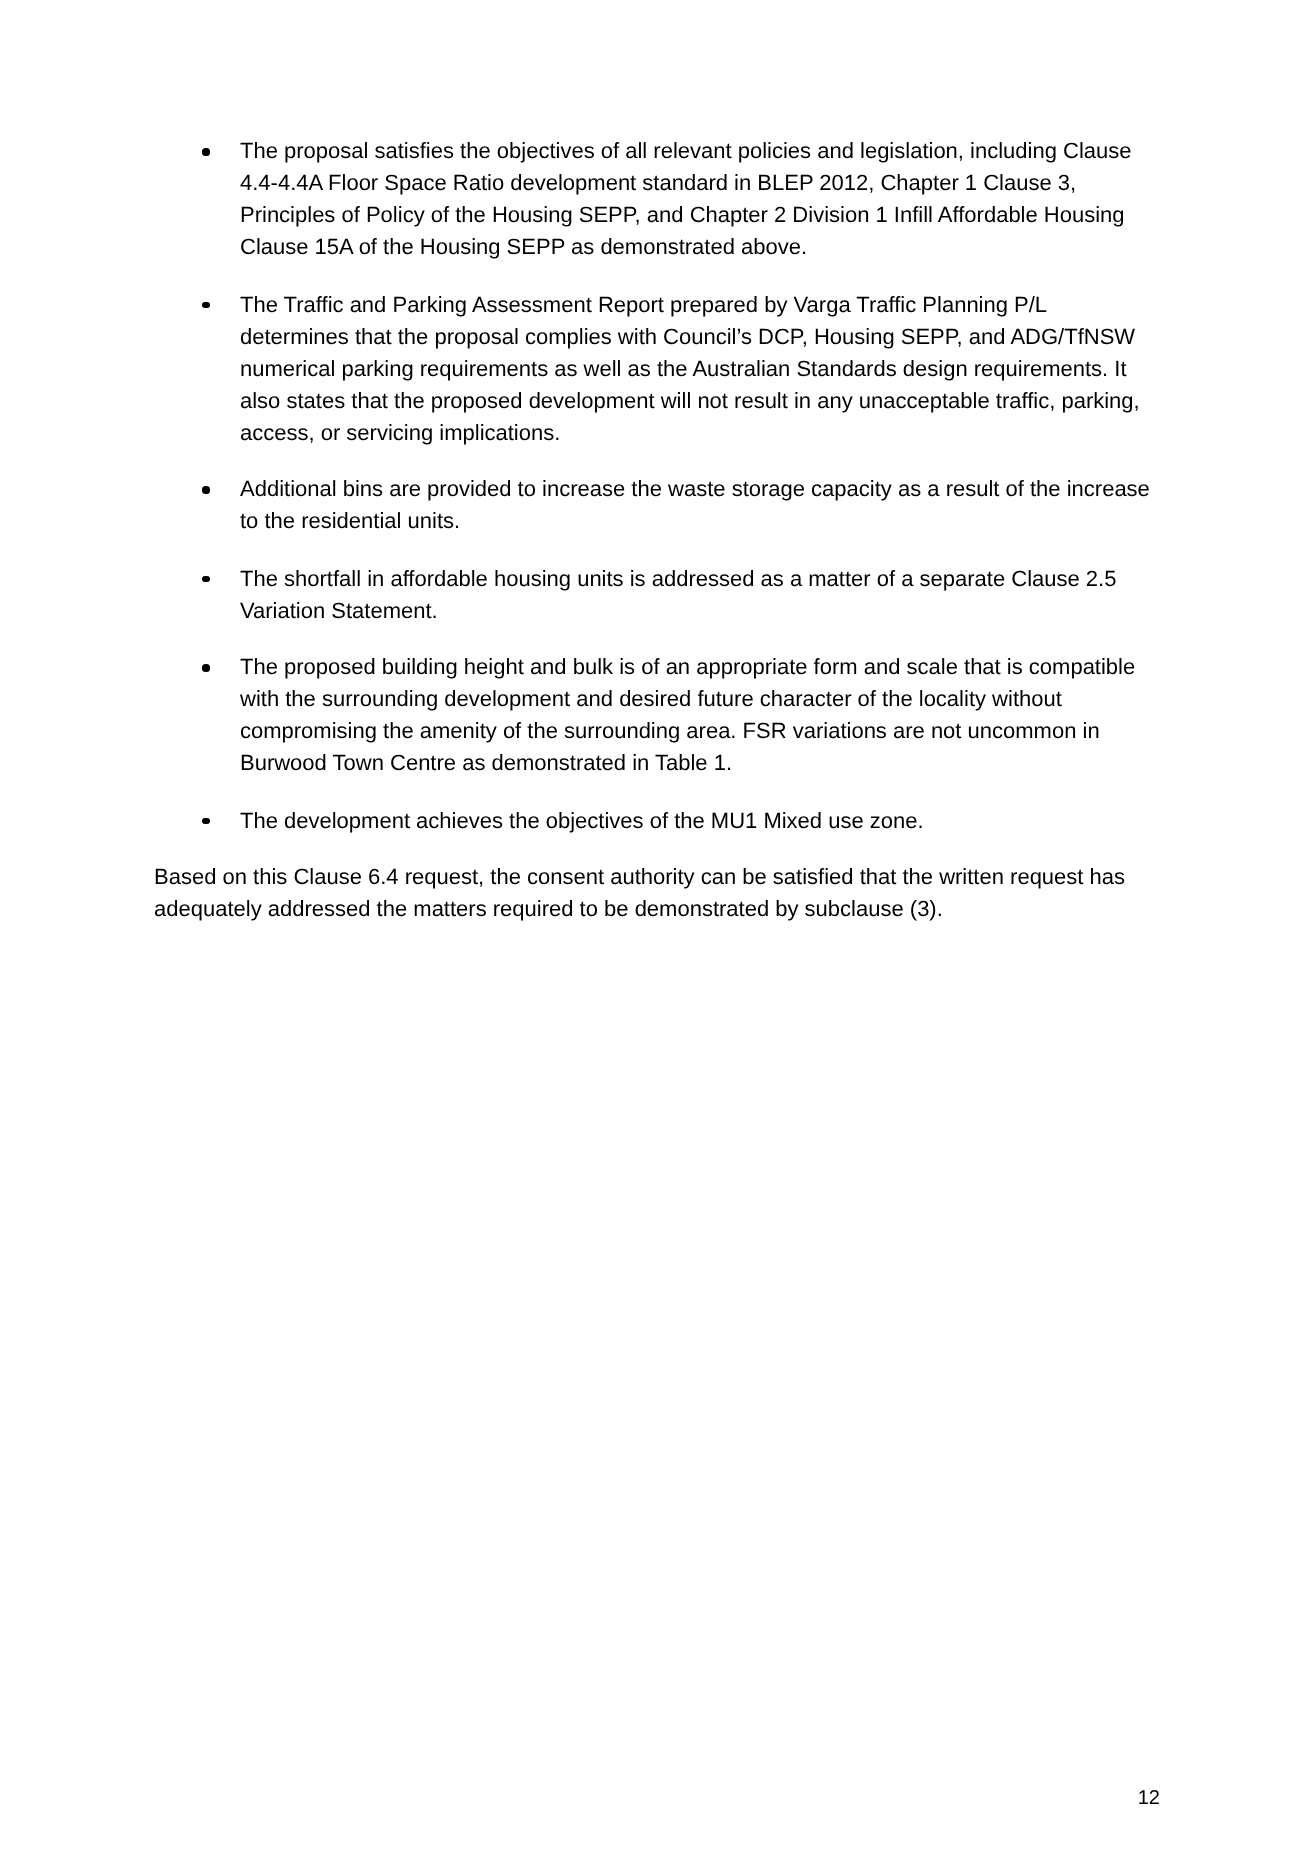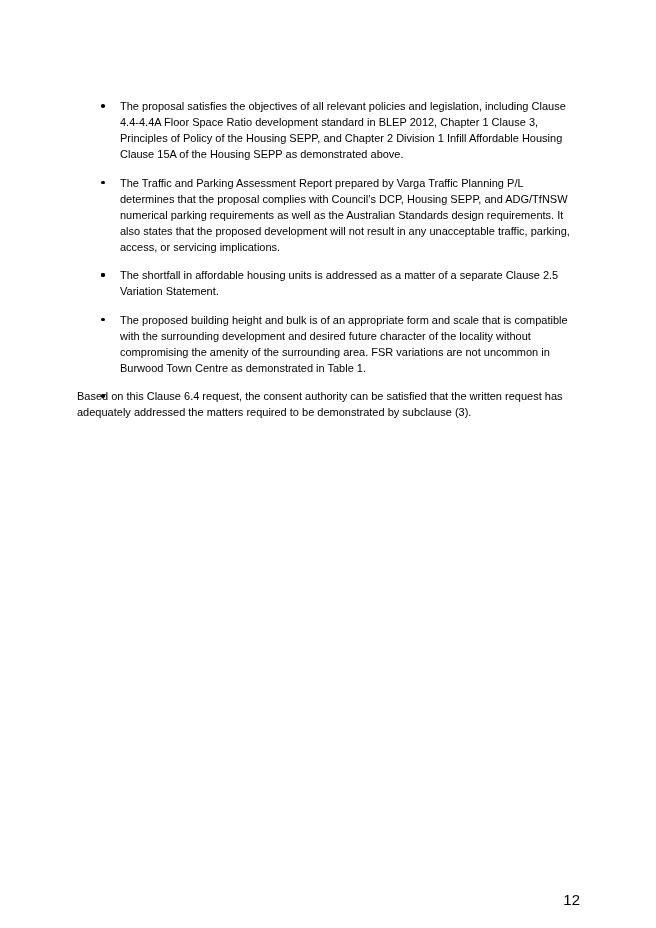--- a/index.html
+++ b/index.html
@@ -10,21 +10,21 @@
     width: 656px;
     height: 928px;
     background: #ffffff;
     color: #000000;
     font-family: "Liberation Sans", "DejaVu Sans", sans-serif;
     overflow: hidden;
   }
   .content {
     position: absolute;
     left: 77px;
-    top: 98px;
+    top: 68px;
     width: 503px;
     font-size: 11px;
     line-height: 16px;
   }
   .bullet-list {
     list-style: none;
   }
   .bullet-item {
     position: relative;
     padding-left: 43px;
@@ -41,51 +41,53 @@
   }
   .closing-paragraph {
     margin-top: 0;
   }
   .footer {
     position: absolute;
     left: 77px;
     top: 892px;
     width: 503px;
     text-align: right;
-    font-size: 15px;
+    font-size: 10px;
     line-height: 16px;
   }
 </style>
 </head>
 <body>
 
 <div class="page">
   <div class="content">
     <ul class="bullet-list">
       <li class="bullet-item">
         <span class="bullet-marker"></span>
         <span class="bullet-text">The proposal satisfies the objectives of all relevant policies and legislation, including Clause 4.4-4.4A Floor Space Ratio development standard in BLEP 2012, Chapter 1 Clause 3, Principles of Policy of the Housing SEPP, and Chapter 2 Division 1 Infill Affordable Housing Clause 15A of the Housing SEPP as demonstrated above.</span>
       </li>
       <li class="bullet-item">
         <span class="bullet-marker"></span>
         <span class="bullet-text">The Traffic and Parking Assessment Report prepared by Varga Traffic Planning P/L determines that the proposal complies with Council’s DCP, Housing SEPP, and ADG/TfNSW numerical parking requirements as well as the Australian Standards design requirements. It also states that the proposed development will not result in any unacceptable traffic, parking, access, or servicing implications.</span>
       </li>
       <li class="bullet-item">
         <span class="bullet-marker"></span>
+        <span class="bullet-text">Additional bins are provided to increase the waste storage capacity as a result of the increase to the residential units.</span>
       </li>
       <li class="bullet-item">
         <span class="bullet-marker"></span>
         <span class="bullet-text">The shortfall in affordable housing units is addressed as a matter of a separate Clause 2.5 Variation Statement.</span>
       </li>
       <li class="bullet-item">
         <span class="bullet-marker"></span>
         <span class="bullet-text">The proposed building height and bulk is of an appropriate form and scale that is compatible with the surrounding development and desired future character of the locality without compromising the amenity of the surrounding area. FSR variations are not uncommon in Burwood Town Centre as demonstrated in Table 1.</span>
       </li>
       <li class="bullet-item">
         <span class="bullet-marker"></span>
+        <span class="bullet-text">The development achieves the objectives of the MU1 Mixed use zone.</span>
       </li>
     </ul>
     <p class="closing-paragraph">Based on this Clause 6.4 request, the consent authority can be satisfied that the written request has adequately addressed the matters required to be demonstrated by subclause (3).</p>
   </div>
   <div class="footer">
     <span class="page-number">12</span>
   </div>
 </div>
 
 </body></html>

